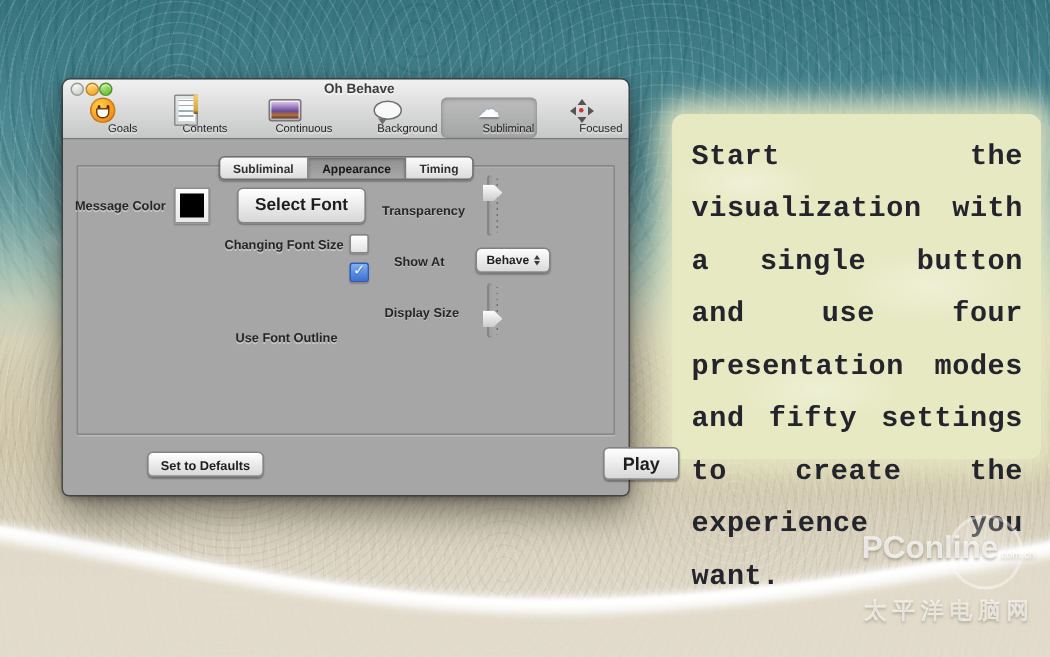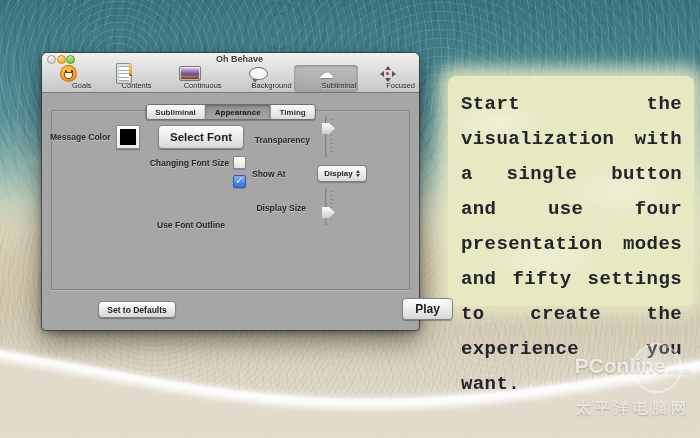--- a/index.html
+++ b/index.html
@@ -290,23 +290,23 @@
       <span class="mark">✓</span>
     </div>
 
     <div class="ctl-label" style="left:210px;width:58px;top:82px;text-align:right;">Transparency</div>
     <div class="vslider slider-transparency">
       <span class="track"></span>
       <span class="ticks"></span>
       <span class="thumb" style="top:6px;"></span>
     </div>
 
-    <div class="ctl-label" style="left:210px;width:55px;top:116px;text-align:left;">Show At</div>
+    <div class="ctl-label" style="left:210px;width:55px;top:116px;text-align:center;">Show At</div>
     <div class="popup">
-      <span class="popup-label">Display</span>
+      <span class="popup-label">Behave</span>
       <span class="popup-arrows">
           <i class="up"></i>
           <i class="down"></i>
         </span>
     </div>
 
     <div class="ctl-label" style="left:206px;width:58px;top:150px;text-align:right;">Display Size</div>
     <div class="vslider slider-display">
       <span class="track"></span>
       <span class="ticks"></span>

